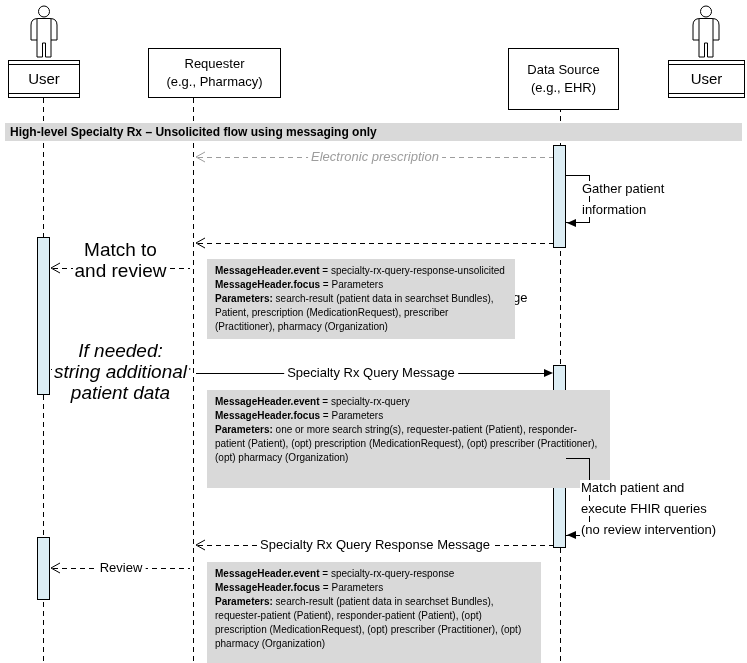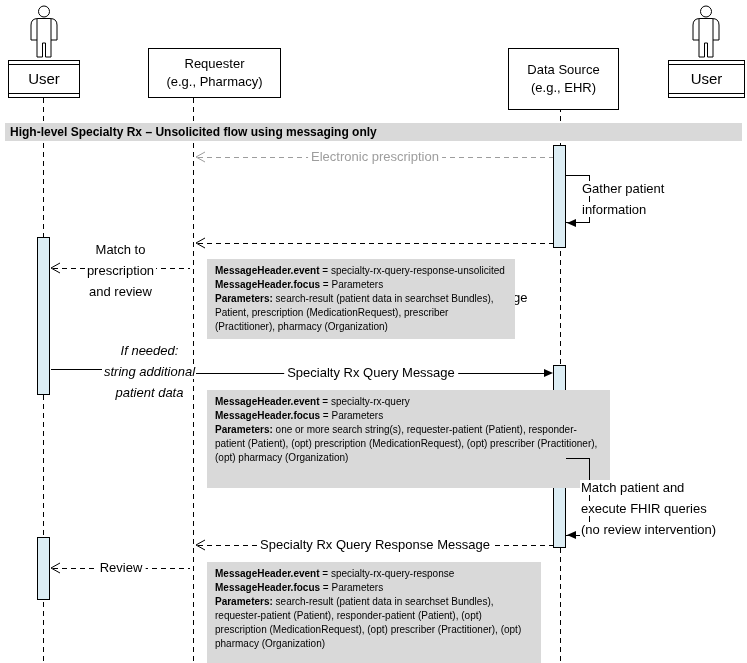--- a/index.html
+++ b/index.html
@@ -31,24 +31,24 @@
   .gray{color:var(--muted);}
   
   .tri-r{position:absolute;width:0;height:0;border-top:4px solid transparent;border-bottom:4px solid transparent;border-left:9px solid #000;}
   .tri-l{position:absolute;width:0;height:0;border-top:4px solid transparent;border-bottom:4px solid transparent;border-right:9px solid #000;}
   .openhead{position:absolute;}
   
   .mlbl{
     position:absolute;transform:translateX(-50%);white-space:nowrap;background:#fff;
     padding:0 3px;font-size:13px;line-height:16px;
   }
-  .stack{position:absolute;text-align:center;font-size:13px;line-height:21px;}
+  .stack{position:absolute;text-align:center;font-size:19px;line-height:21px;}
   .stack span{background:#fff;padding:0 2px;}
   .stack div{height:21px;}
-  .italic{font-style:italic;padding-left:29px;}
+  .italic{font-style:italic;}
   
   .loop{position:absolute;border:1px solid #000;border-left:none;box-sizing:border-box;background:transparent;}
   .looptxt{position:absolute;font-size:13px;line-height:21px;white-space:nowrap;}
   .looptxt span{background:#fff;padding:0 1px;}
   .looptxt div{height:21px;}
   
   .note{
     position:absolute;background:var(--note_bg);box-sizing:border-box;
     font-size:10px;line-height:14px;padding:5px 8px;
   }
@@ -99,42 +99,41 @@
 
   <div class="act" style="left:553px;top:145px;height:103px;"></div>
   <div class="act" style="left:553px;top:365px;height:183px;"></div>
   <div class="act" style="left:37px;top:237px;height:158px;"></div>
   <div class="act" style="left:37px;top:537px;height:63px;"></div>
 
   <div class="dashline gray" style="left:198px;top:157px;width:355px;"></div>
   <svg class="openhead" style="left:195px;top:151px;" width="11" height="12">
     <path d="M10 1 L1 6 L10 11" fill="none" stroke="#9d9d9d" stroke-width="1"></path>
   </svg>
-  <div class="mlbl gray" style="left:375px;top:149px;color:var(--muted);">Electronic prescription</div>
+  <div class="mlbl gray" style="left:375px;top:149px;color:var(--muted);font-style:italic;">Electronic prescription</div>
 
   <div class="loop" style="left:566px;top:175px;width:24px;height:48px;"></div>
   <div class="tri-l" style="left:567px;top:219px;"></div>
   <div class="looptxt" style="left:581px;top:178px;">
     <div><span>Gather patient</span></div>
     <div><span>information</span></div>
   </div>
 
   <div class="dashline" style="left:198px;top:243px;width:355px;"></div>
   <svg class="openhead" style="left:195px;top:237px;" width="11" height="12">
     <path d="M10 1 L1 6 L10 11" fill="none" stroke="#000" stroke-width="1"></path>
   </svg>
   <div class="mlbl" style="left:375px;top:250px;margin-top:40px;">Specialty Rx Query Response - Unsolicited Message</div>
 
   <div class="dashline" style="left:53px;top:268px;width:137px;"></div>
   <svg class="openhead" style="left:50px;top:262px;" width="11" height="12">
     <path d="M10 1 L1 6 L10 11" fill="none" stroke="#000" stroke-width="1"></path>
   </svg>
   <div class="stack" style="left:51px;top:239px;width:139px;">
     <div><span>Match to</span></div>
-    <div><span>prescription</span></div>
     <div><span>and review</span></div>
   </div>
 
   <div class="note" style="left:207px;top:259px;width:308px;height:80px;">
     <b>MessageHeader.event</b> <span>= specialty-rx-query-response-unsolicited</span><br>
     <b>MessageHeader.focus</b> <span>= Parameters</span><br>
     <b>Parameters:</b> <span>search-result (patient data in searchset Bundles), Patient, prescription (MedicationRequest), prescriber (Practitioner), pharmacy (Organization)</span>
   </div>
 
   <div class="solidline" style="left:51px;top:369px;width:132px;"></div>

